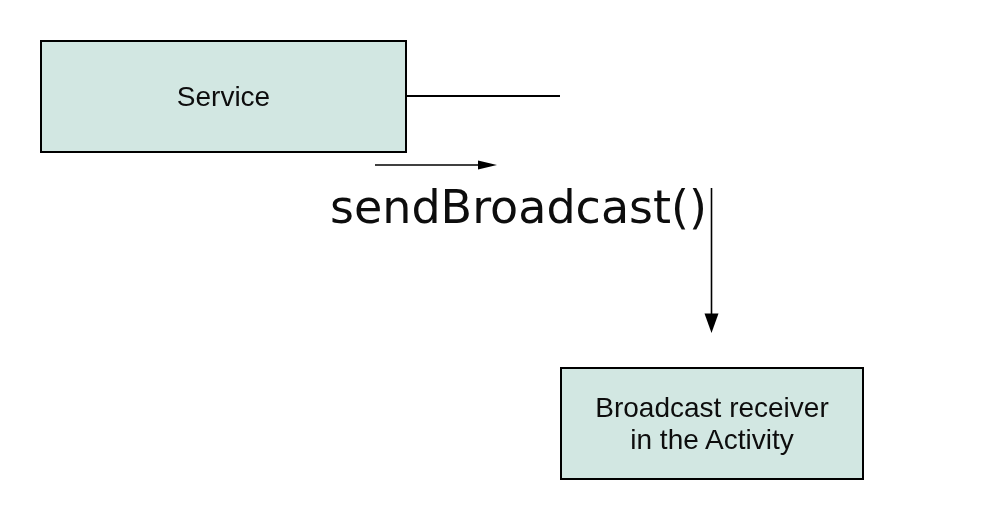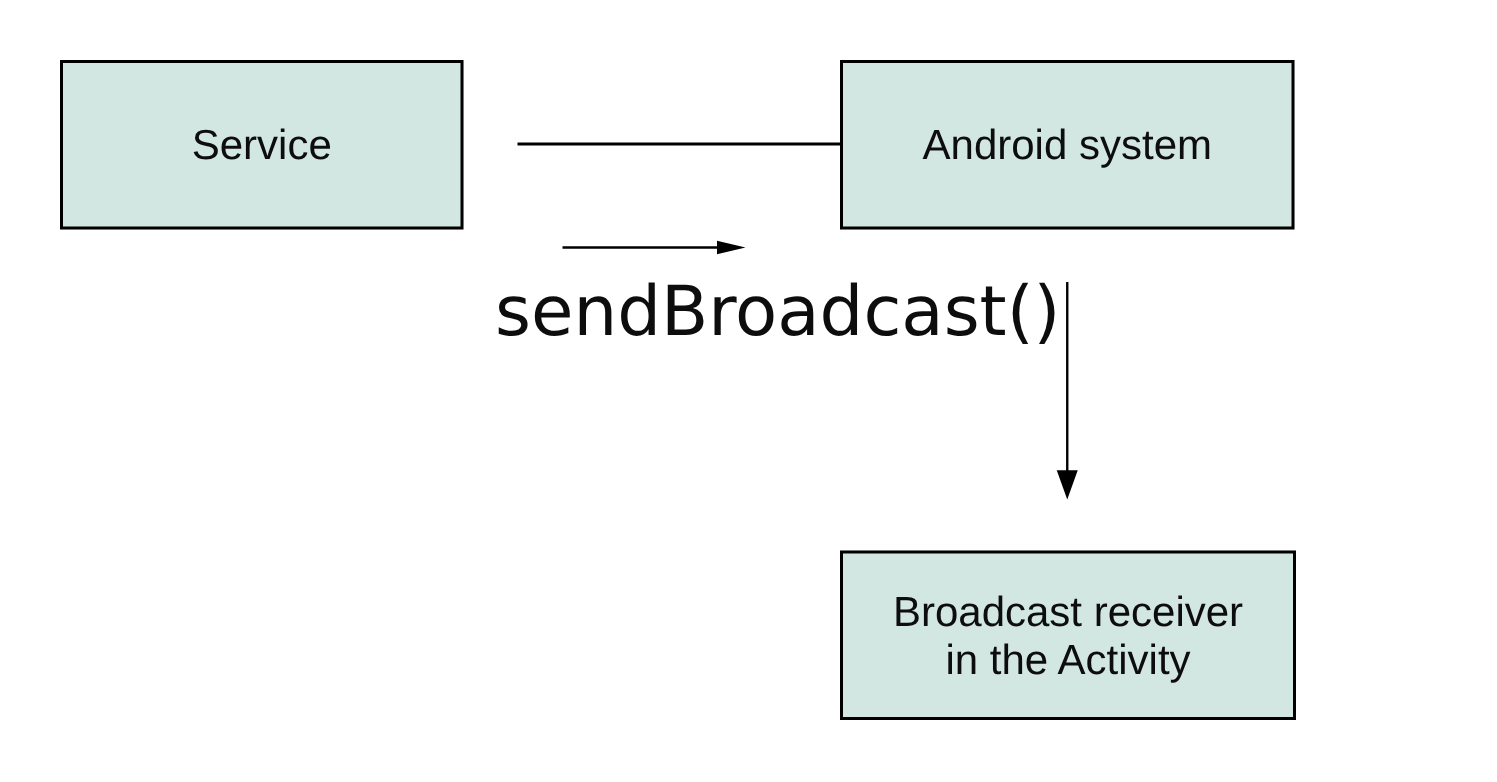--- a/index.html
+++ b/index.html
@@ -28,21 +28,21 @@
     justify-content: center;
     text-align: center;
   }
   .node-label {
     font-family: "Liberation Sans", sans-serif;
     font-size: 28px;
     line-height: 32px;
     color: var(--text);
     white-space: pre-line;
   }
-  .node-service  { left: 40px;  top: 40px;  width: 269px; height: 113px; }
+  .node-service  { left: 40px;  top: 40px;  width: 367px; height: 113px; }
   .node-android  { left: 560px; top: 40px;  width: 303px; height: 113px; }
   .node-receiver { left: 560px; top: 367px; width: 304px; height: 113px; }
   .annotation {
     position: absolute;
     font-family: "DejaVu Sans", sans-serif;
     font-size: 46px;
     line-height: 1;
     color: var(--text);
     white-space: nowrap;
   }
@@ -72,23 +72,20 @@
     <g>
       <line x1="711.5" y1="188" x2="711.5" y2="316" stroke="#000000" stroke-width="1.6"></line>
       <polygon points="704.5,313.5 718.5,313.5 711.5,333" fill="#000000"></polygon>
     </g>
   </svg>
 
   <div class="node node-service">
     <span class="node-label">Service</span>
   </div>
 
-  <div class="node node-android">
-    <span class="node-label">Android system</span>
-  </div>
 
   <div class="node node-receiver">
     <span class="node-label">Broadcast receiver
 in the Activity</span>
   </div>
 
   <div class="annotation label-sendbroadcast">sendBroadcast()</div>
 
 
 </div>

